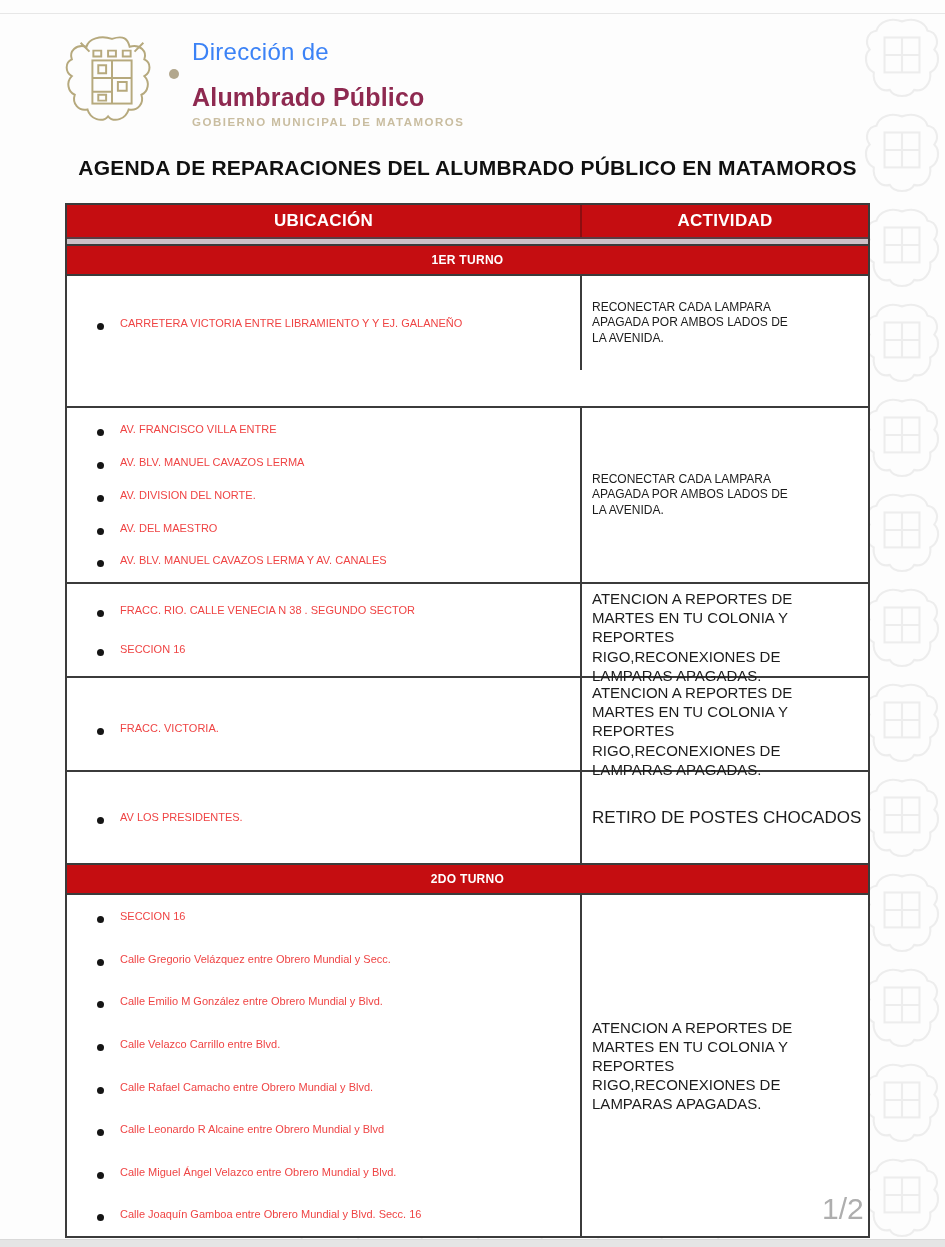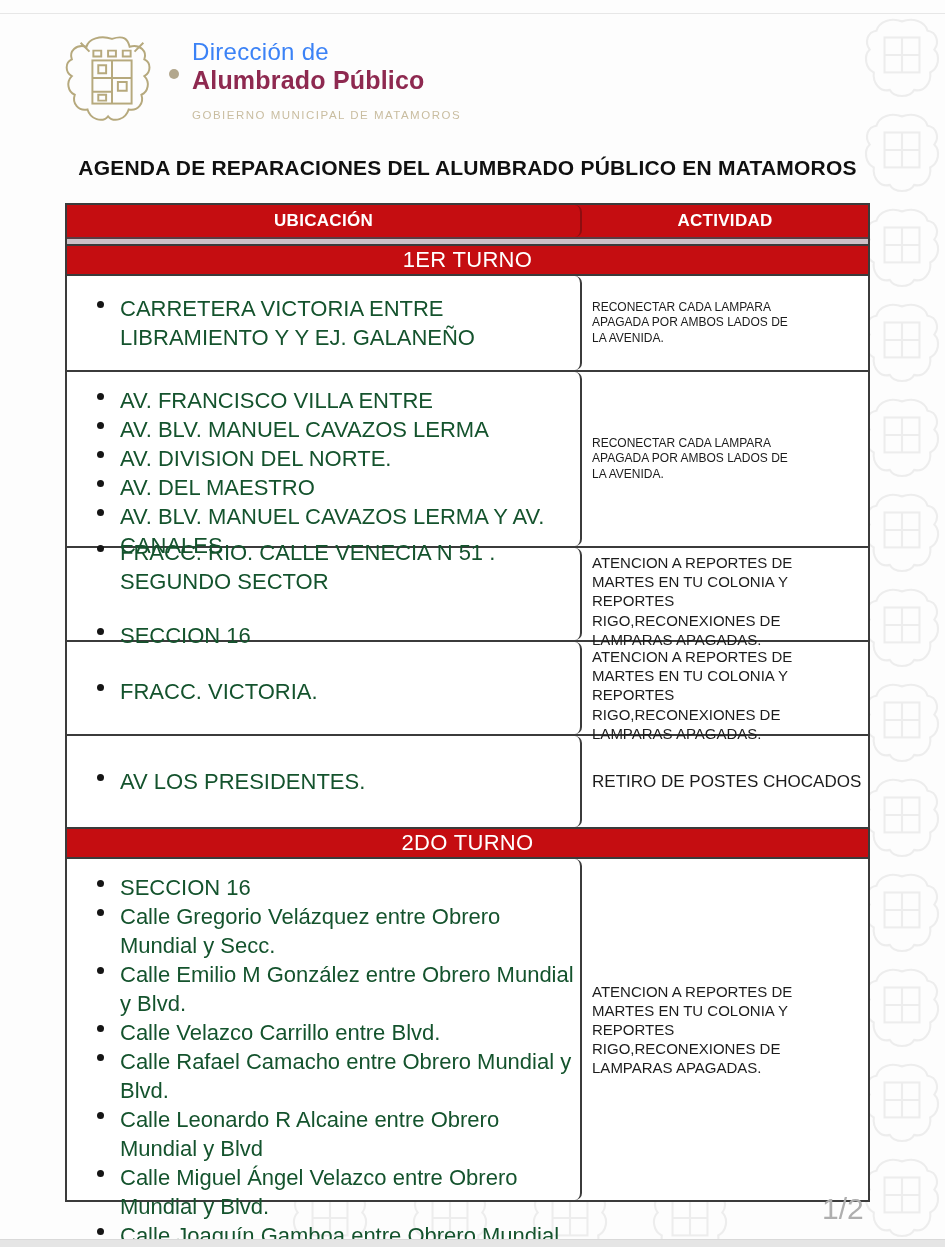--- a/index.html
+++ b/index.html
@@ -15,55 +15,55 @@
   .wm-col { position:absolute; top:16px; right:1px; display:flex; flex-direction:column; gap:9px; }
   .wm-bottom { position:absolute; bottom:-18px; left:288px; display:flex; gap:36px; }
   .wm { width:84px; height:86px; opacity:.85; }
 
   
   .logo { position:absolute; top:33px; left:63px; display:flex; align-items:flex-start; }
   .logo-crest { width:98px; height:98px; }
   .logo-dot { width:10px; height:10px; border-radius:50%; background:#b2a78d; margin:36px 0 0 8px; flex:none; }
   .logo-text { margin-left:13px; padding-top:5px; }
   .logo-l1 { font-size:24px; color:#3b82f6; letter-spacing:.3px; }
-  .logo-l2 { font-size:25px; font-weight:bold; color:#8e2950; letter-spacing:.2px; margin-top:0; }
-  .logo-l3 { font-size:11.5px; color:#c9bda0; letter-spacing:1.5px; margin-top:14px; }
+  .logo-l2 { font-size:25px; font-weight:bold; color:#8e2950; letter-spacing:.2px; margin-top:17px; }
+  .logo-l3 { font-size:11.5px; color:#c9bda0; letter-spacing:1.5px; margin-top:4px;font-weight:bold; }
 
   
   .title-wrap { position:absolute; top:156px; left:65px; width:805px; text-align:center; }
   .page-title { font-size:21px; font-weight:bold; color:#101010; letter-spacing:.2px; }
 
   
   .rep-table { position:absolute; top:203px; left:65px; width:805px; border:2px solid #3b3b3b; border-top:2px solid #3b3b3b; background:#fff; }
   .trow { display:flex; border-top:2px solid #3b3b3b; }
   .trow:first-child { border-top:none; }
   .cell { min-width:0; }
-  .cell.left  { width:64.3%; border-right:2px solid #3b3b3b;border-radius:7px; }
+  .cell.left  { width:64.3%; border-right:2px solid #3b3b3b; }
   .cell.right { flex:1; }
 
   .thead { height:32px; background:#c50d11; border-top:none; }
   .thead .cell { display:flex; align-items:center; justify-content:center; }
   .thead .cell.left { border-right:2px solid #8c0d10; }
   .th-label { color:#ffffff; font-weight:bold; font-size:17px; letter-spacing:.3px; }
 
   .sep { height:7px; background:#cdc0c7; border-top:2px solid #5a3c42; }
 
   .band { height:30px; background:#c50d11; display:flex; align-items:center; justify-content:center; }
-  .band-label { color:#ffffff; font-weight:normal; font-size:22px; letter-spacing:.3px; }
-
-  .r1 { height:96px; }  .r2 { height:176px; } .r3 { height:94px; }
+  .band-label { color:#ffffff; font-weight:bold; font-size:12px; letter-spacing:.3px; }
+
+  .r1 { height:96px; }  .r2 { height:176px;margin-top:36px; } .r3 { height:94px; }
   .r4 { height:94px; }  .r5 { height:93px; }  .r6 { height:343px; }
 
   .loclist { height:100%; display:flex; flex-direction:column; padding:10px 6px 10px 30px; }
   .loclist.center  { justify-content:center; gap:42px; }
   .loclist.spread  { justify-content:space-between; padding-top:14px; padding-bottom:14px; }
   .loclist.lowmid  { justify-content:center; padding-top:18px; }
   .loc { display:flex; align-items:flex-start; }
   .bullet { width:7px; height:7px; border-radius:50%; background:#151515; margin:7px 16px 0 0; flex:none; }
-  .loc-txt { font-size:22px; color:#14532d; line-height:1.32; }
+  .loc-txt { font-size:11px; color:#ef4444; line-height:1.32; }
   .loc-txt.w445 { max-width:445px; }
 
   .act { height:100%; display:flex; padding:8px 4px 8px 10px; }
   .act.mid { align-items:center; }
   .act.top { align-items:flex-start; padding-top:5px; }
   .act-txt { color:#1c1c1c; line-height:1.28; }
   .act-lg  { font-size:12px; max-width:206px; }
   .act-sm  { font-size:15px;   max-width:212px; }
   .act-one { font-size:17px; white-space:nowrap; }
 
@@ -231,21 +231,21 @@
             <span class="act-txt act-lg">RECONECTAR CADA LAMPARA APAGADA POR AMBOS LADOS DE LA AVENIDA.</span>
           </div>
       </div>
     </div>
 
     <div class="trow r3">
       <div class="cell left">
         <div class="loclist center" style="gap:24px">
           <div class="loc">
               <span class="bullet"></span>
-              <span class="loc-txt">FRACC. RIO. CALLE VENECIA N 51 . SEGUNDO SECTOR</span>
+              <span class="loc-txt">FRACC. RIO. CALLE VENECIA N 38 . SEGUNDO SECTOR</span>
             </div>
           <div class="loc">
               <span class="bullet"></span>
               <span class="loc-txt">SECCION 16</span>
             </div>
         </div>
       </div>
       <div class="cell right">
         <div class="act top">
             <span class="act-txt act-sm">ATENCION A REPORTES DE MARTES EN TU COLONIA Y REPORTES RIGO,RECONEXIONES DE LAMPARAS APAGADAS.</span>

